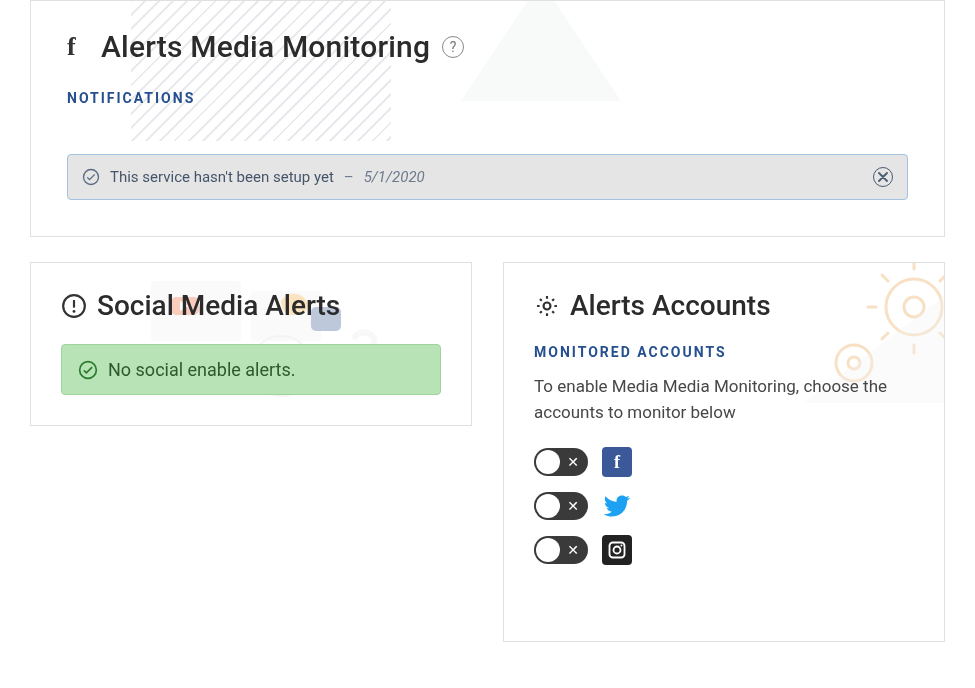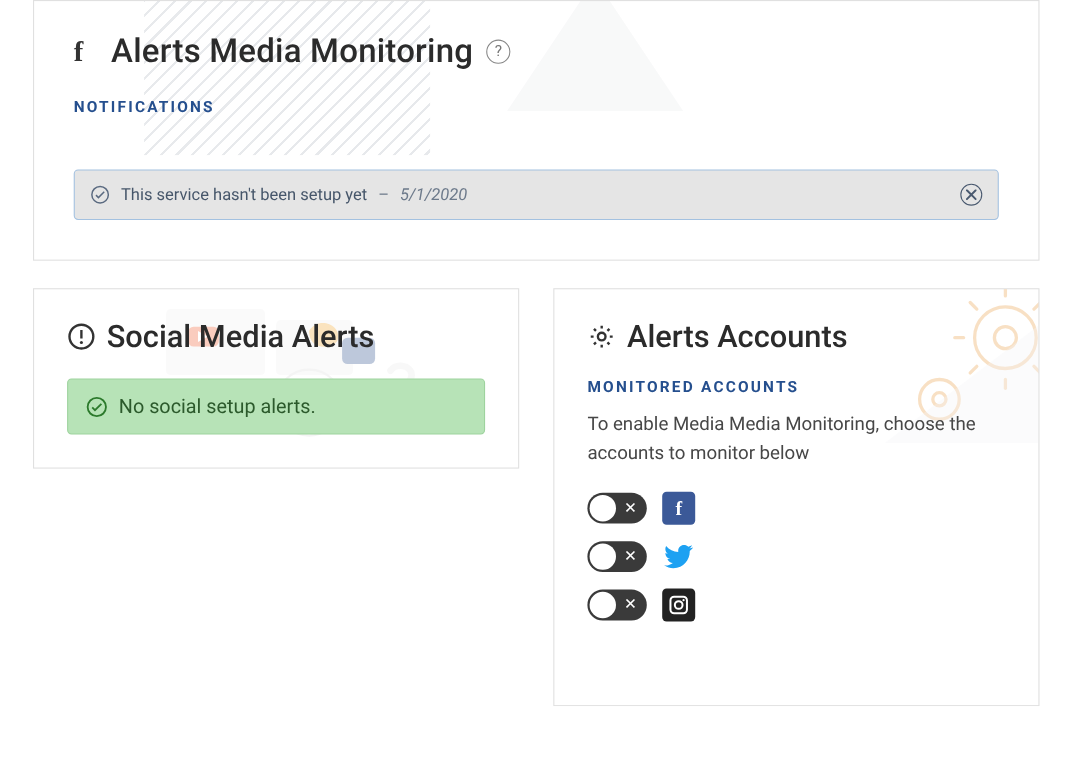--- a/index.html
+++ b/index.html
@@ -301,21 +301,21 @@
         <h2 class="card-title">Social Media Alerts</h2>
       </div>
 
       <div class="alert-ok">
         <span>
           <svg width="20" height="20" viewBox="0 0 24 24">
               <circle cx="12" cy="12" r="10" class="icon-stroke-green"></circle>
               <path d="M7 12.5l3 3 7-7" class="icon-stroke-green"></path>
             </svg>
         </span>
-        <span>No social setup alerts.</span>
+        <span>No social enable alerts.</span>
       </div>
     </div>
   </div>
 
   <div class="panel col-panel col-right" style="min-height:380px;">
     <div class="gear-bg">
       <svg width="170" height="150" viewBox="0 0 170 150">
         <g stroke="#e89a3d" stroke-width="3" fill="none">
           <circle cx="110" cy="54" r="28"></circle>
           <circle cx="110" cy="54" r="10"></circle>

